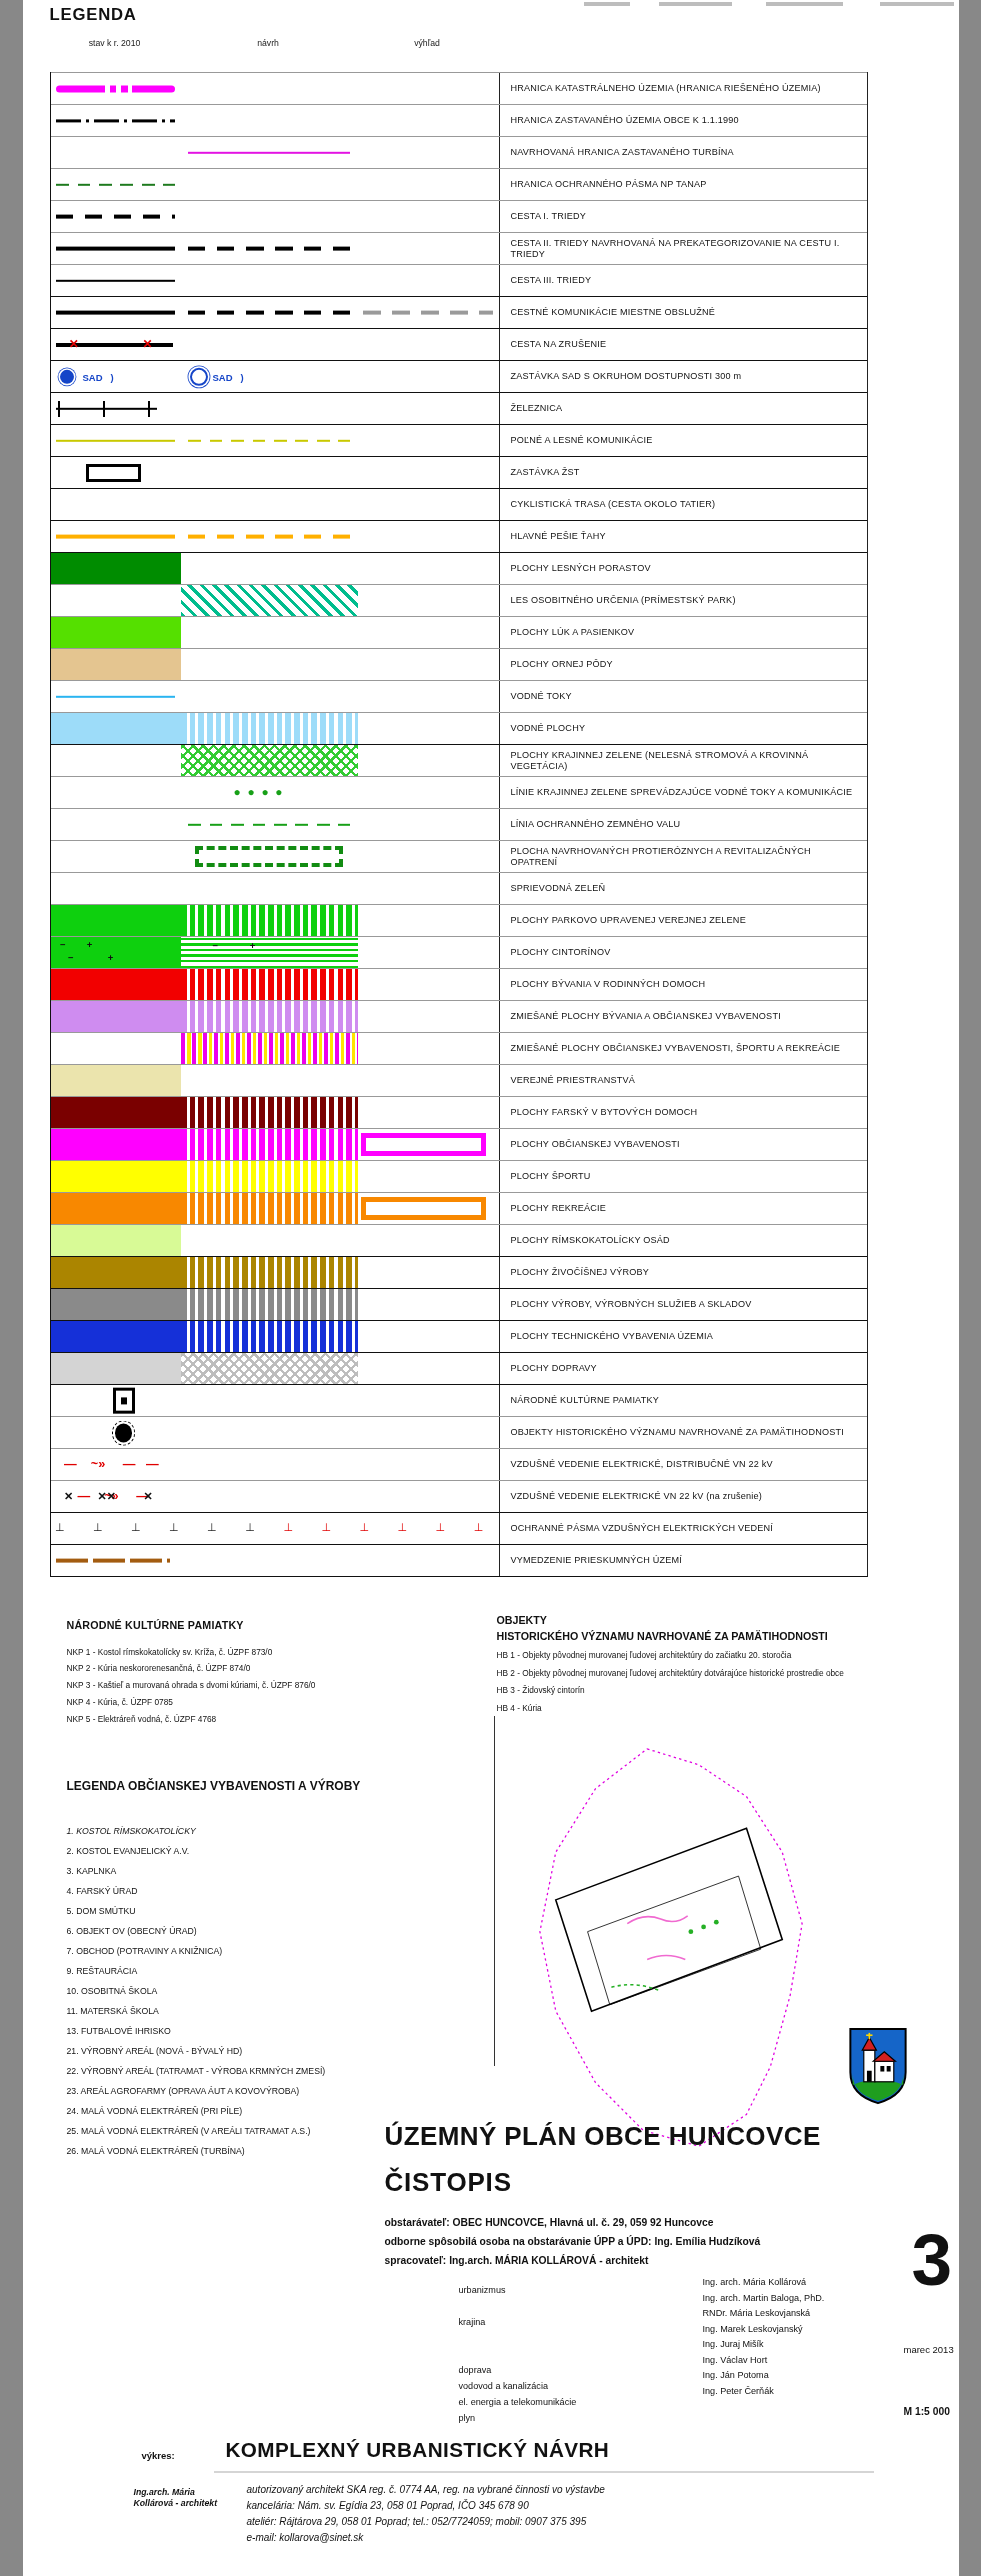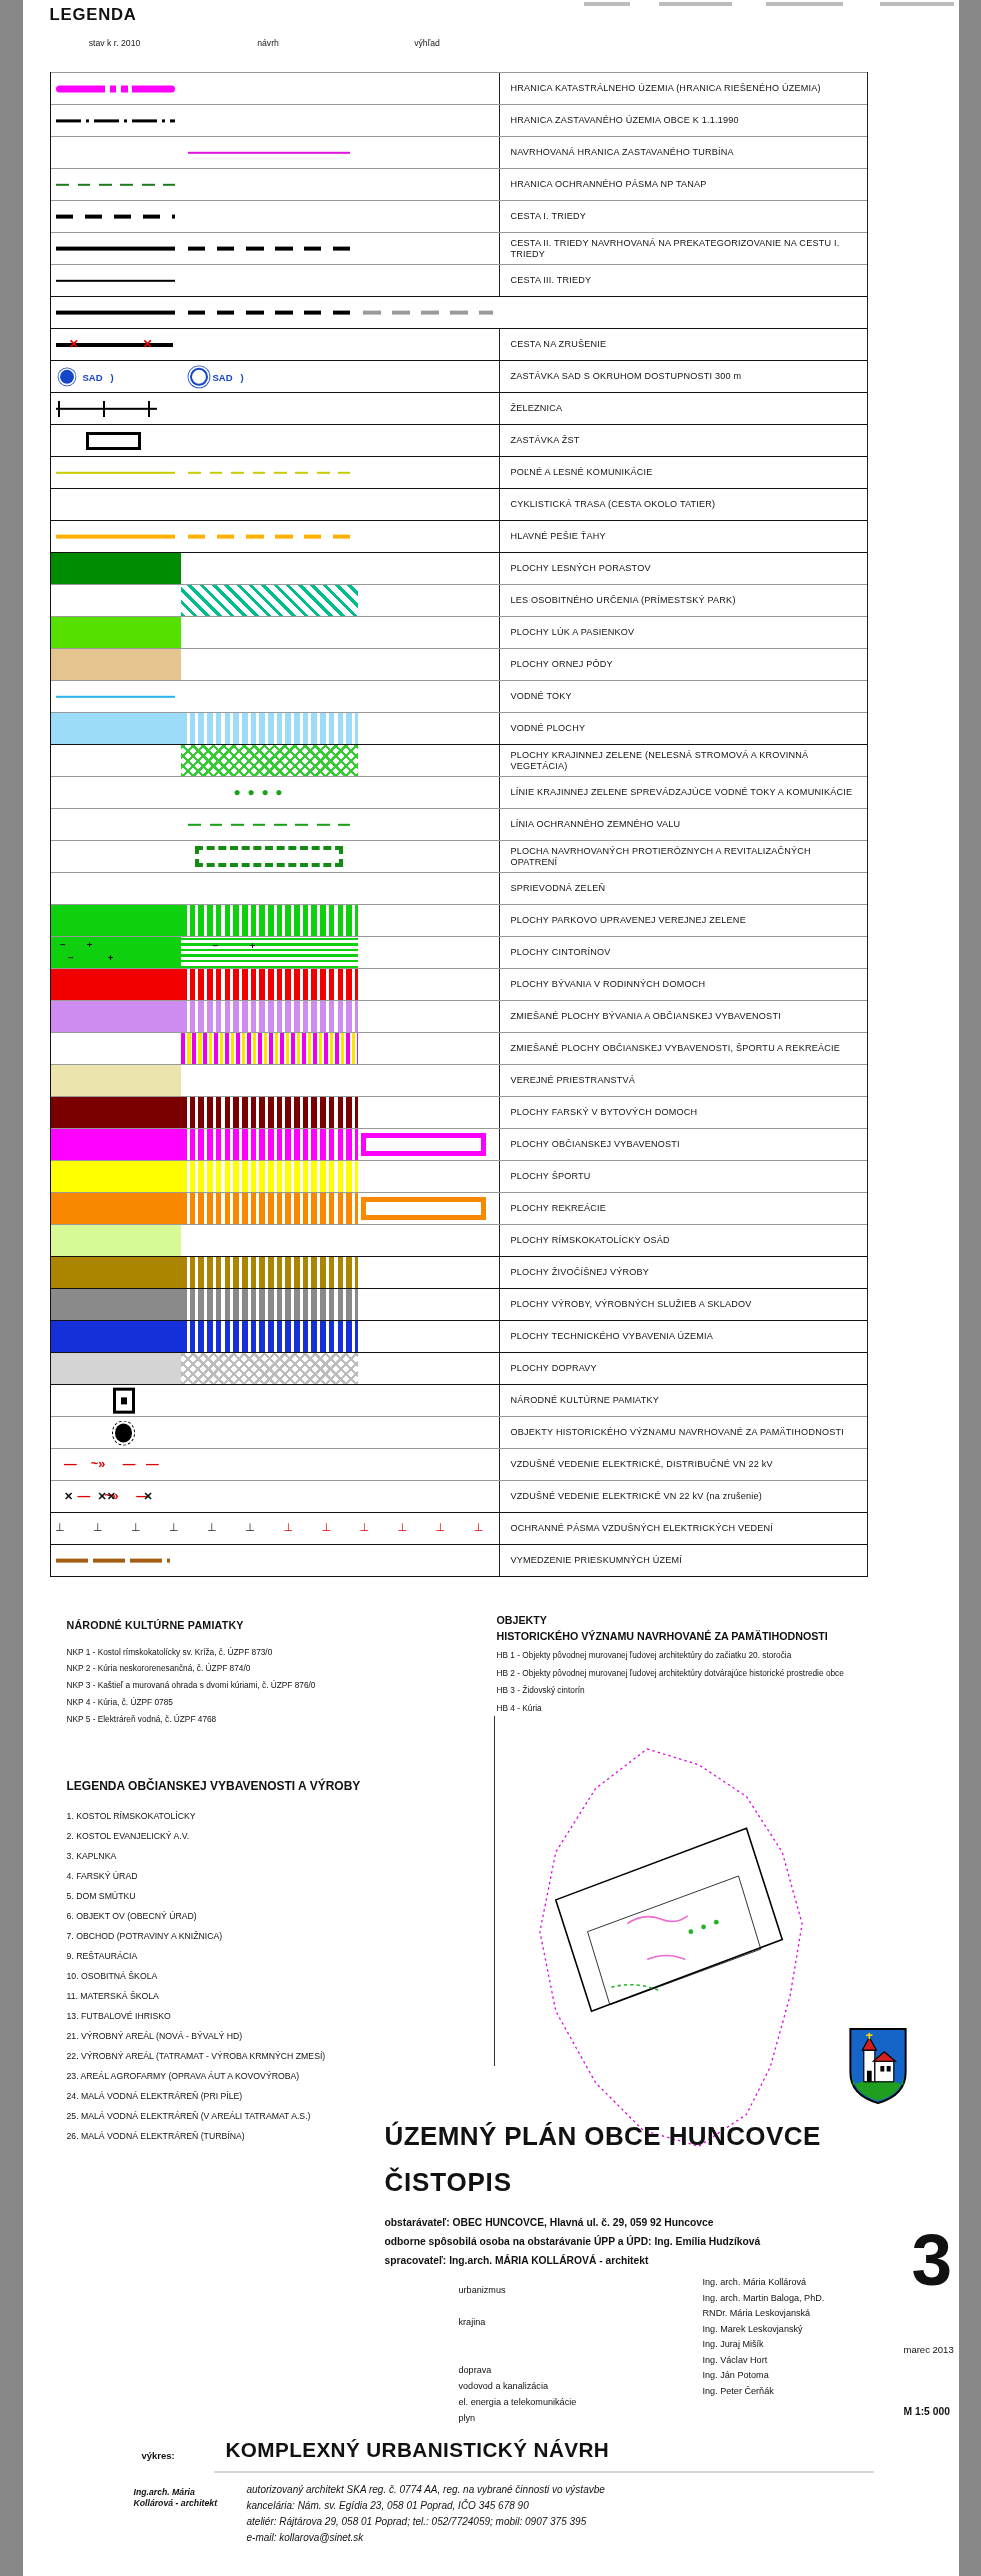--- a/index.html
+++ b/index.html
@@ -87,21 +87,21 @@
 
   
   .sec-h{font-weight:bold;}
   #nkp{position:absolute;left:44px;top:1619px;width:429px;}
   #nkp .sec-h{font-size:10.7px;letter-spacing:0.2px;}
   #nkp .li{font-size:8.3px;line-height:16.7px;}
   #nkp .li:first-of-type{margin-top:12.7px;}
   #ov{position:absolute;left:44px;top:1779px;width:445px;}
   #ov .sec-h{font-size:12px;}
   #ov .li{font-size:8.7px;line-height:20px;}
-  #ov .li:first-of-type{margin-top:13px;}
+  #ov .li:first-of-type{margin-top:28px;font-style:italic;}
   #objekty{position:absolute;left:474px;top:1612px;width:493px;}
   #objekty .sec-h{font-size:10.7px;line-height:16px;}
   #objekty .li{font-size:8.3px;line-height:17.5px;}
   #objekty .li:first-of-type{margin-top:3.2px;}
   .vdiv{position:absolute;left:471px;top:1716px;width:0.8px;height:350px;background:#333;}
 
   
   #sketch{position:absolute;left:485px;top:1733px;}
   #arms{position:absolute;left:825px;top:2026px;}
 
@@ -181,50 +181,51 @@
       <div class="lrow">
         <div class="sw s line" style="--c: #000000;"></div>
         <div class="sw n"></div>
         <div class="sw v"></div>
         <div class="lbl">CESTA III. TRIEDY</div>
       </div>
       <div class="lrow heavy">
         <div class="sw s line-thick" style="--c: #000000;"></div>
         <div class="sw n line-dashed-thick" style="--c: #000000;"></div>
         <div class="sw v line-dashed-thick" style="--c: #9a9a9a;"></div>
+        <div class="lbl">CESTNÉ KOMUNIKÁCIE MIESTNE OBSLUŽNÉ</div>
       </div>
       <div class="lrow heavy">
         <div class="sw s line-x" style="--c: #000000;"></div>
         <div class="sw n"></div>
         <div class="sw v"></div>
         <div class="lbl">CESTA NA ZRUŠENIE</div>
       </div>
       <div class="lrow heavy">
         <div class="sw s sad-filled" style="--c: #1545c8;"></div>
         <div class="sw n sad-open" style="--c: #1545c8;"></div>
         <div class="sw v"></div>
         <div class="lbl">ZASTÁVKA SAD S OKRUHOM DOSTUPNOSTI 300 m</div>
       </div>
       <div class="lrow heavy">
         <div class="sw s railway" style="--c: #000000;"></div>
         <div class="sw n"></div>
         <div class="sw v"></div>
         <div class="lbl">ŽELEZNICA</div>
       </div>
       <div class="lrow heavy">
-        <div class="sw s rect-outline" style="--c: #000000;"></div>
-        <div class="sw n"></div>
-        <div class="sw v"></div>
-        <div class="lbl">ZASTÁVKA ŽST</div>
-      </div>
-      <div class="lrow heavy">
         <div class="sw s line" style="--c: #c9c900;"></div>
         <div class="sw n line-dashed" style="--c: #c9c900;"></div>
         <div class="sw v"></div>
         <div class="lbl">POĽNÉ A LESNÉ KOMUNIKÁCIE</div>
+      </div>
+      <div class="lrow heavy">
+        <div class="sw s rect-outline" style="--c: #000000;"></div>
+        <div class="sw n"></div>
+        <div class="sw v"></div>
+        <div class="lbl">ZASTÁVKA ŽST</div>
       </div>
       <div class="lrow heavy">
         <div class="sw s"></div>
         <div class="sw n boxes" style="--c: #f07818;"></div>
         <div class="sw v"></div>
         <div class="lbl">CYKLISTICKÁ TRASA (CESTA OKOLO TATIER)</div>
       </div>
       <div class="lrow heavy">
         <div class="sw s line-thick" style="--c: #ffb000;"></div>
         <div class="sw n line-dashed-thick" style="--c: #ffb000;"></div>

